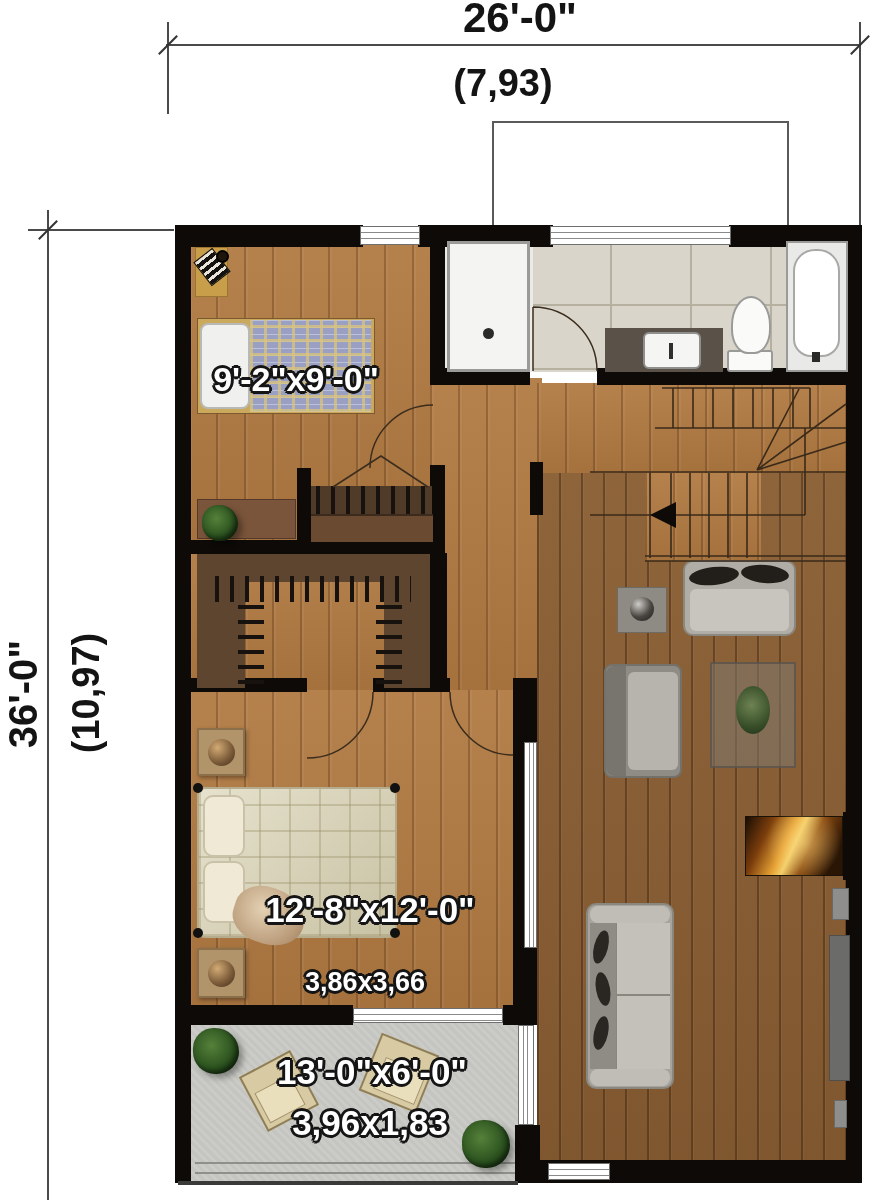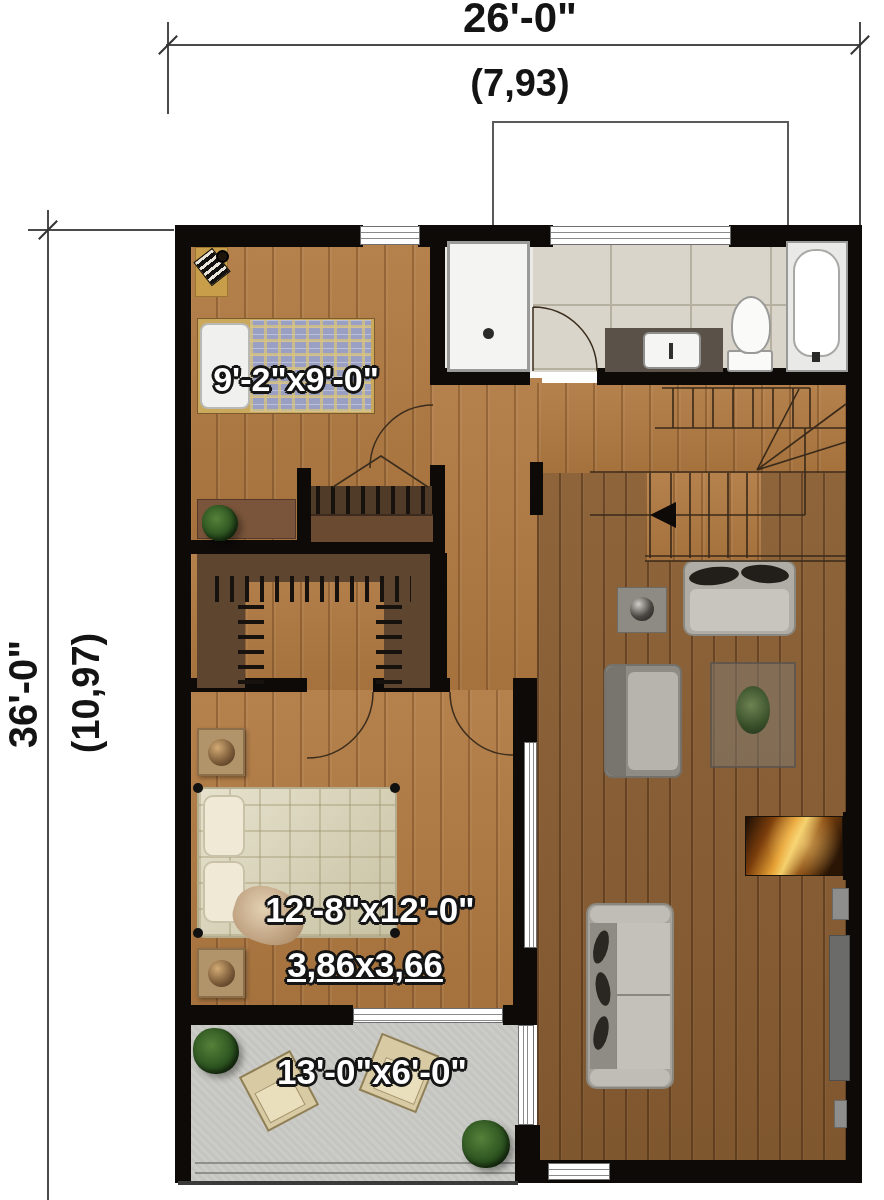--- a/index.html
+++ b/index.html
@@ -51,21 +51,21 @@
 
   .z1{z-index:1}.z2{z-index:2}.z3{z-index:3}.z4{z-index:4}.z5{z-index:5}
   svg.overlay{position:absolute;left:0;top:0;z-index:6;pointer-events:none;}
 </style>
 </head>
 <body>
 
 <div id="plan">
 
   <div class="dimtxt" style="left:330px;top:-6px;width:380px;font-size:42px;z-index:8;">26'-0"</div>
-  <div class="dimtxt" style="left:330px;top:62px;width:380px;font-size:38px;z-index:8;">(7,93)</div>
+  <div class="dimtxt" style="left:313px;top:62px;width:380px;font-size:38px;z-index:8;">(7,93)</div>
   <div class="dimline" style="left:166px;top:44px;width:694px;height:2px;"></div>
   <div class="dimline" style="left:167px;top:22px;width:2px;height:92px;"></div>
   <div class="dimline" style="left:859px;top:22px;width:2px;height:280px;"></div>
   <div class="tick" style="left:155px;top:44px;"></div>
   <div class="tick" style="left:847px;top:44px;"></div>
 
   <div class="dimtxt" style="left:-52px;top:672px;width:150px;height:44px;line-height:44px;font-size:40px;transform:rotate(-90deg);z-index:8;">36'-0"</div>
   <div class="dimtxt" style="left:11px;top:671px;width:150px;height:44px;line-height:44px;font-size:38px;transform:rotate(-90deg);z-index:8;">(10,97)</div>
   <div class="dimline" style="left:47px;top:210px;width:2px;height:990px;"></div>
   <div class="dimline" style="left:28px;top:229px;width:146px;height:2px;"></div>
@@ -244,17 +244,18 @@
       <path d="M533,307 A64,64 0 0 1 597,371 M533,307 L533,371"></path>
       <path d="M373,692 A66,66 0 0 1 307,758"></path>
       <path d="M450,692 A63,63 0 0 0 513,755"></path>
       <path d="M333,487 L381,456 L428,487"></path>
     </g>
   </svg>
 
   <div class="lbl" style="left:166px;top:360px;width:260px;font-size:34px;z-index:7;">9'-2"x9'-0"</div>
 
   <div class="lbl" style="left:240px;top:890px;width:260px;font-size:35px;z-index:7;">12'-8"x12'-0"</div>
-  <div class="lbl" style="left:235px;top:945px;width:260px;font-size:35px;z-index:7;text-decoration:underline;">3,86x3,66</div>
+  <div class="lbl" style="left:235px;top:967px;width:260px;font-size:27px;z-index:7;">3,86x3,66</div>
 
   <div class="lbl" style="left:242px;top:1052px;width:260px;font-size:35px;z-index:7;">13'-0"x6'-0"</div>
+  <div class="lbl" style="left:240px;top:1103px;width:260px;font-size:35px;z-index:7;">3,96x1,83</div>
 
 </div>
 
 </body></html>

